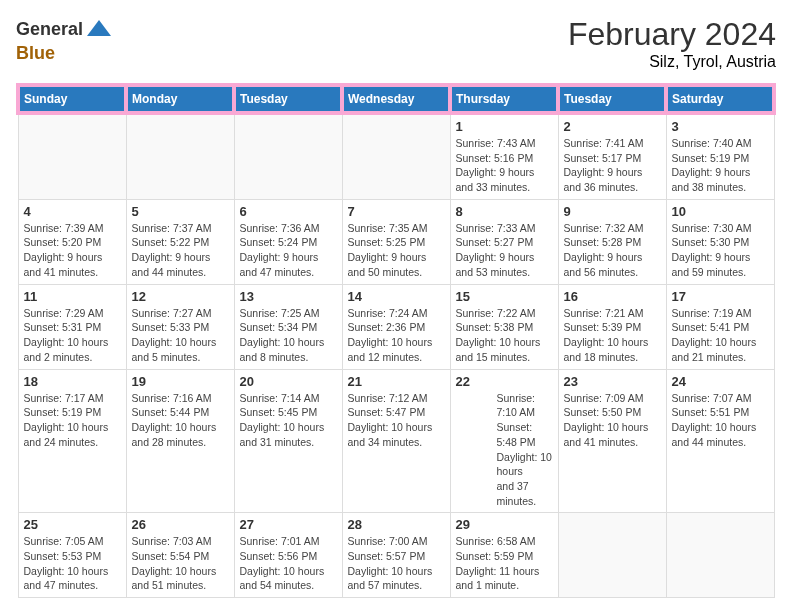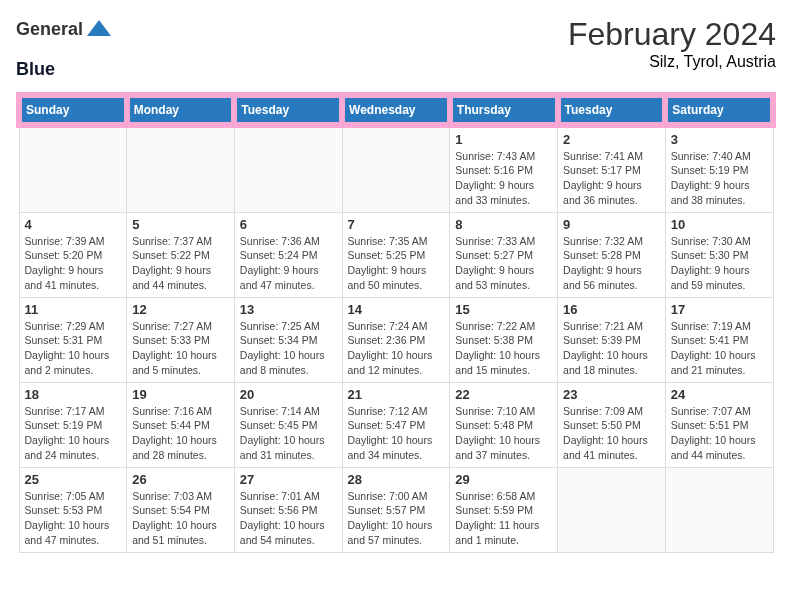--- a/index.html
+++ b/index.html
@@ -17,31 +17,30 @@
       margin-bottom: 12px;
     }
     .logo {
       display: flex;
       align-items: center;
     }
     .logo-text {
       display: flex;
       flex-direction: column;
       line-height: 1.1;
-      gap: 16px;
     }
     .logo-general {
       font-size: 18px;
       font-weight: bold;
       color: #333;
     }
     .logo-blue {
       font-size: 18px;
       font-weight: bold;
-      color: #0f172a;
+      color: #a16207;
     }
     .logo-icon {
       width: 28px;
       height: 28px;
       margin-left: 2px;
     }
     .title-block {
       text-align: right;
     }
     .month-title {
@@ -58,21 +57,21 @@
       border-collapse: collapse;
       font-size: 11px;
     }
     .calendar th {
       background: #2979be;
       color: #fff;
       padding: 5px 4px;
       text-align: left;
       font-size: 12px;
       font-weight: bold;
-      border: 6px solid #f9a8d4;
+      border: 4px solid #f9a8d4;
     }
     .calendar td {
       vertical-align: top;
       padding: 4px 5px;
       border: 1px solid #ddd;
       background: #fff;
       width: 108px;
       min-height: 75px;
       height: 85px;
     }
@@ -279,21 +278,21 @@
         </td>
         <td>
           <div class="day-number">21</div>
           <div class="day-info" style="white-space: pre-line;">Sunrise: 7:12 AM
 Sunset: 5:47 PM
 Daylight: 10 hours
 and 34 minutes.</div>
         </td>
         <td>
           <div class="day-number">22</div>
-          <div class="day-info" style="white-space: pre-line;">Sunrise: 7:10 AM
+          <div class="day-info" style="white-space: pre-line; margin-left: 41px;">Sunrise: 7:10 AM
 Sunset: 5:48 PM
 Daylight: 10 hours
 and 37 minutes.</div>
         </td>
         <td>
           <div class="day-number">23</div>
           <div class="day-info" style="white-space: pre-line;">Sunrise: 7:09 AM
 Sunset: 5:50 PM
 Daylight: 10 hours
 and 41 minutes.</div>

